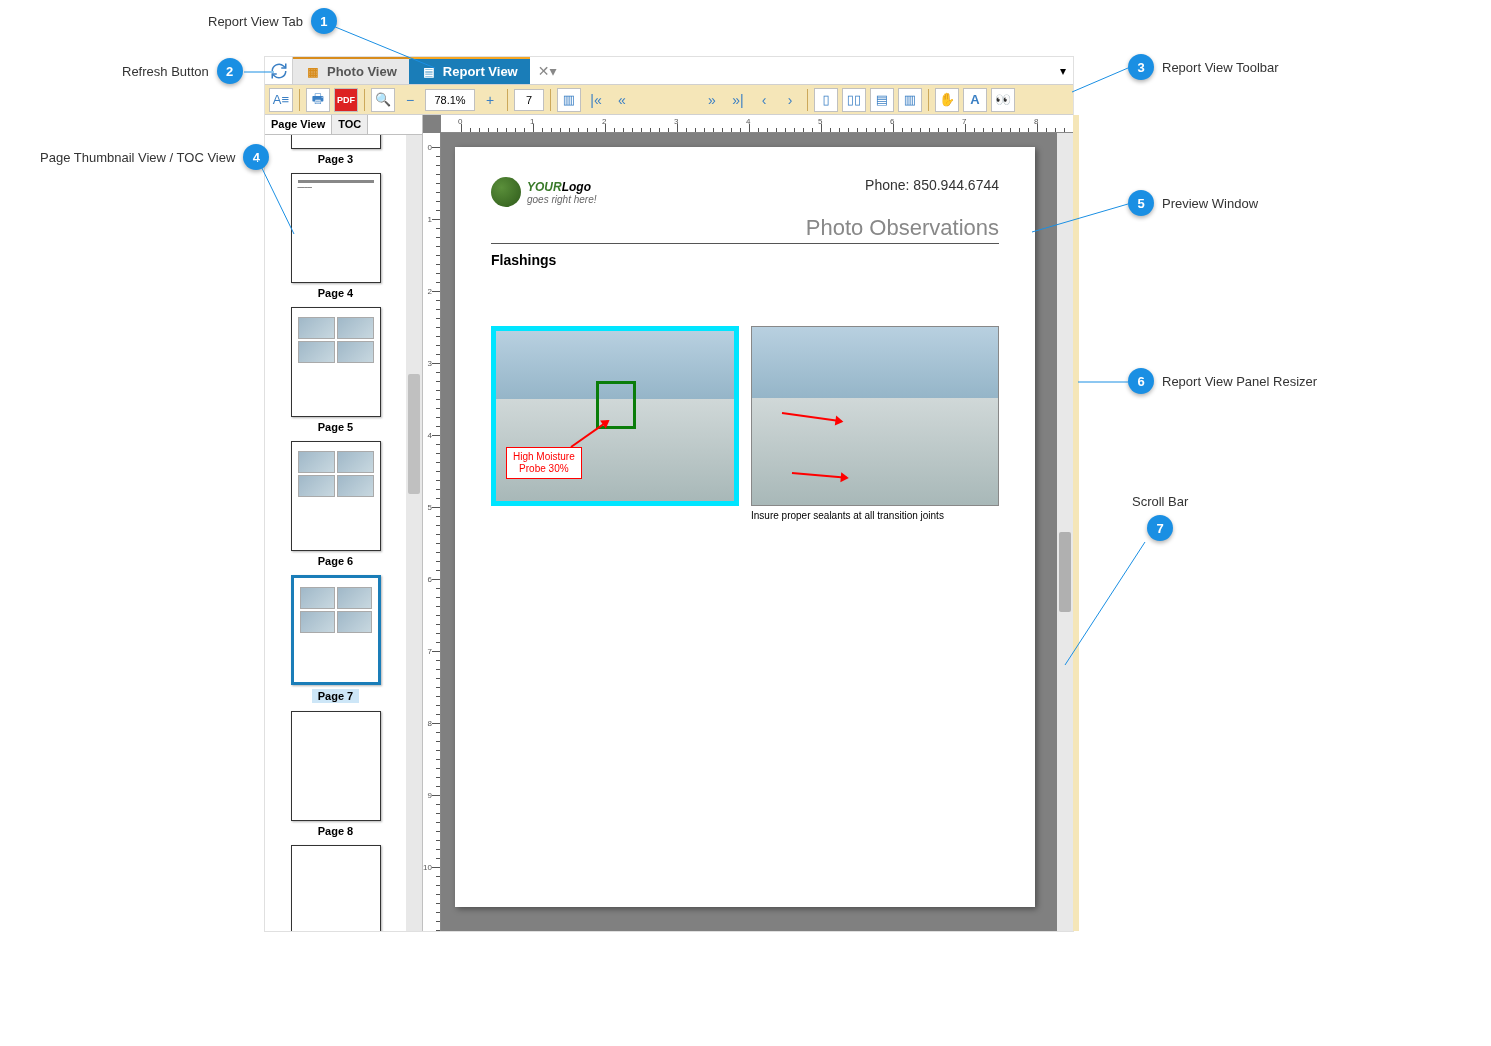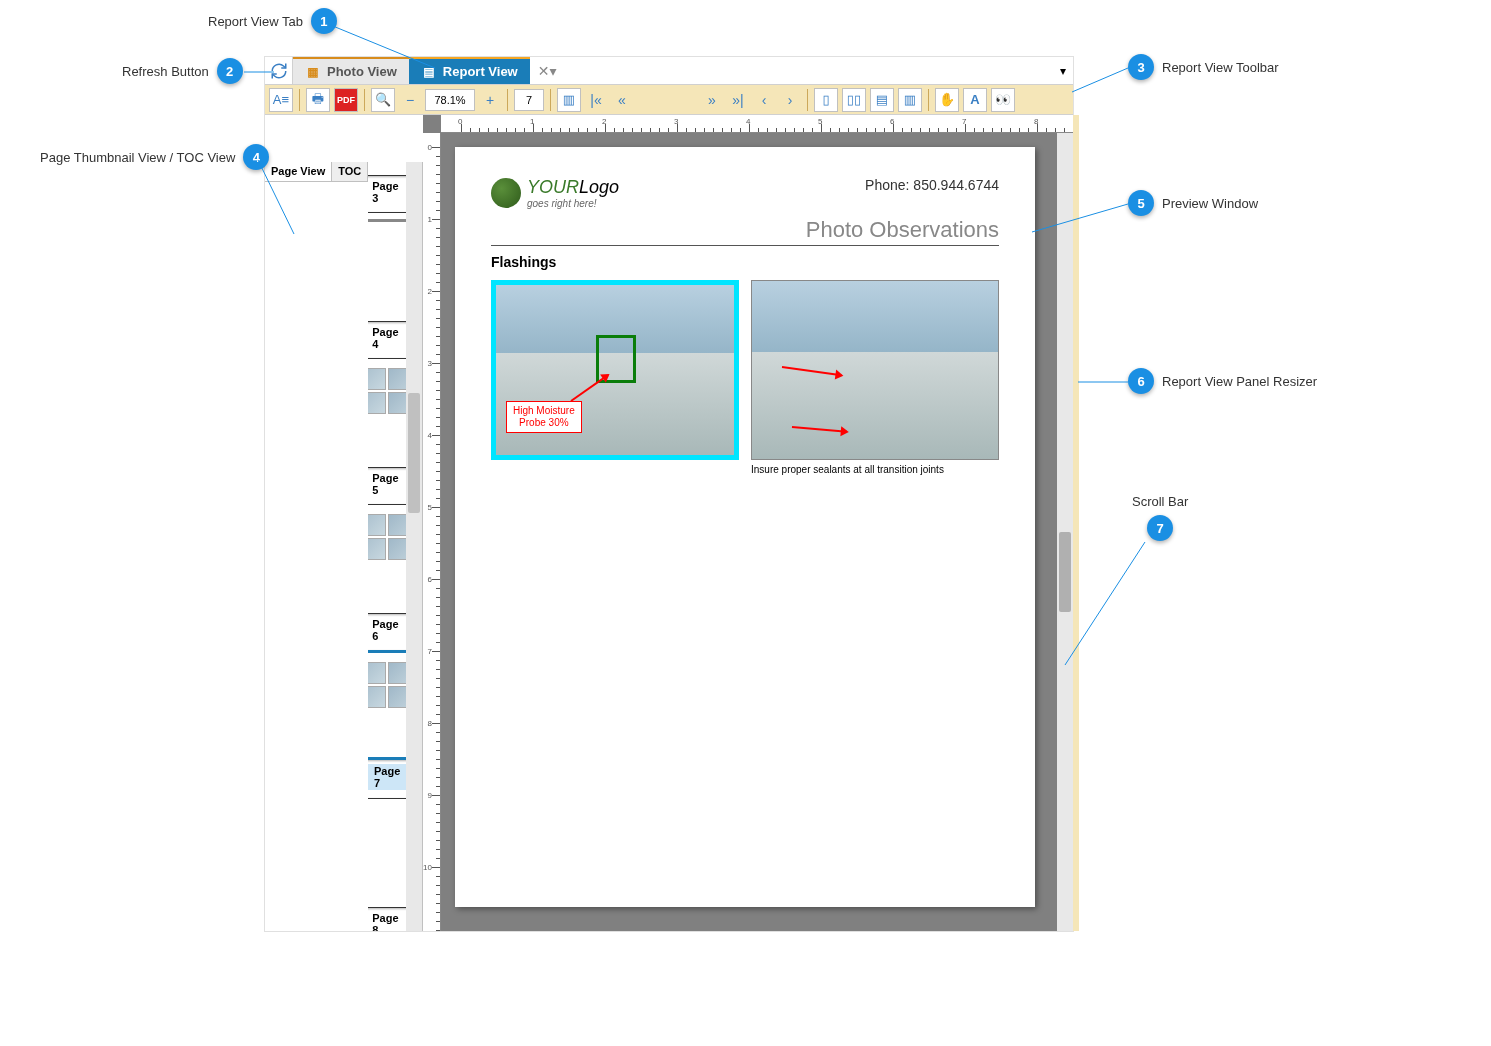--- a/index.html
+++ b/index.html
@@ -80,22 +80,21 @@
   .main-content {
     display: flex;
     height: calc(100% - 58px);
   }
 
   .sidebar {
     width: 158px;
     border-right: 1px solid #c0c0c0;
     background: #fff;
     display: flex;
-    flex-direction: row;
-    margin-top: 47px;
+    flex-direction: column;
   }
   .sidebar-tabs {
     height: 20px;
     display: flex;
     border-bottom: 1px solid #c0c0c0;
     font-size: 11px;
   }
   .sidebar-tabs .stab {
     padding: 3px 6px;
     cursor: pointer;
@@ -208,30 +207,30 @@
     width: 580px;
     min-height: 760px;
     background: #fff;
     box-shadow: 2px 2px 6px rgba(0,0,0,0.4);
     padding: 30px 36px;
   }
 
   .report-header { display: flex; justify-content: space-between; align-items: flex-start; }
   .logo-block { display: flex; align-items: center; gap: 6px; }
   .logo-globe { width: 30px; height: 30px; background: radial-gradient(circle at 35% 35%, #5a8f3a, #2e5a1a); border-radius: 50%; }
-  .logo-text1 { font-size: 18px; font-weight: normal; font-style: italic; }
+  .logo-text1 { font-size: 12px; font-weight: bold; font-style: italic; }
   .logo-text1 .y { color: #3a7a2a; }
   .logo-text2 { font-size: 10px; color: #666; font-style: italic; }
 
   .phone-text { font-size: 14px; color: #333; }
   .section-title { font-size: 22px; color: #888; text-align: right; margin-top: 8px; border-bottom: 1px solid #555; padding-bottom: 2px; }
   .subsection { font-size: 14px; font-weight: bold; margin-top: 8px; margin-bottom: 10px; }
 
   .photo-row { display: flex; gap: 12px; margin-bottom: 40px; }
-  .photo-cell { flex: 1; }
+  .photo-cell { flex: 1; margin-top: 48px; }
   .photo-img {
     width: 100%; height: 180px;
     background: linear-gradient(180deg, #b8d0e0 0%, #95b5c8 40%, #d0d8d8 40%, #a8b8b8 100%);
     border: 1px solid #888;
     position: relative;
   }
   .photo-img.highlight { border: 5px solid #00e5ff; }
   .photo-caption { font-size: 10px; margin-top: 3px; line-height: 1.3; }
 
   .annotation-box {

